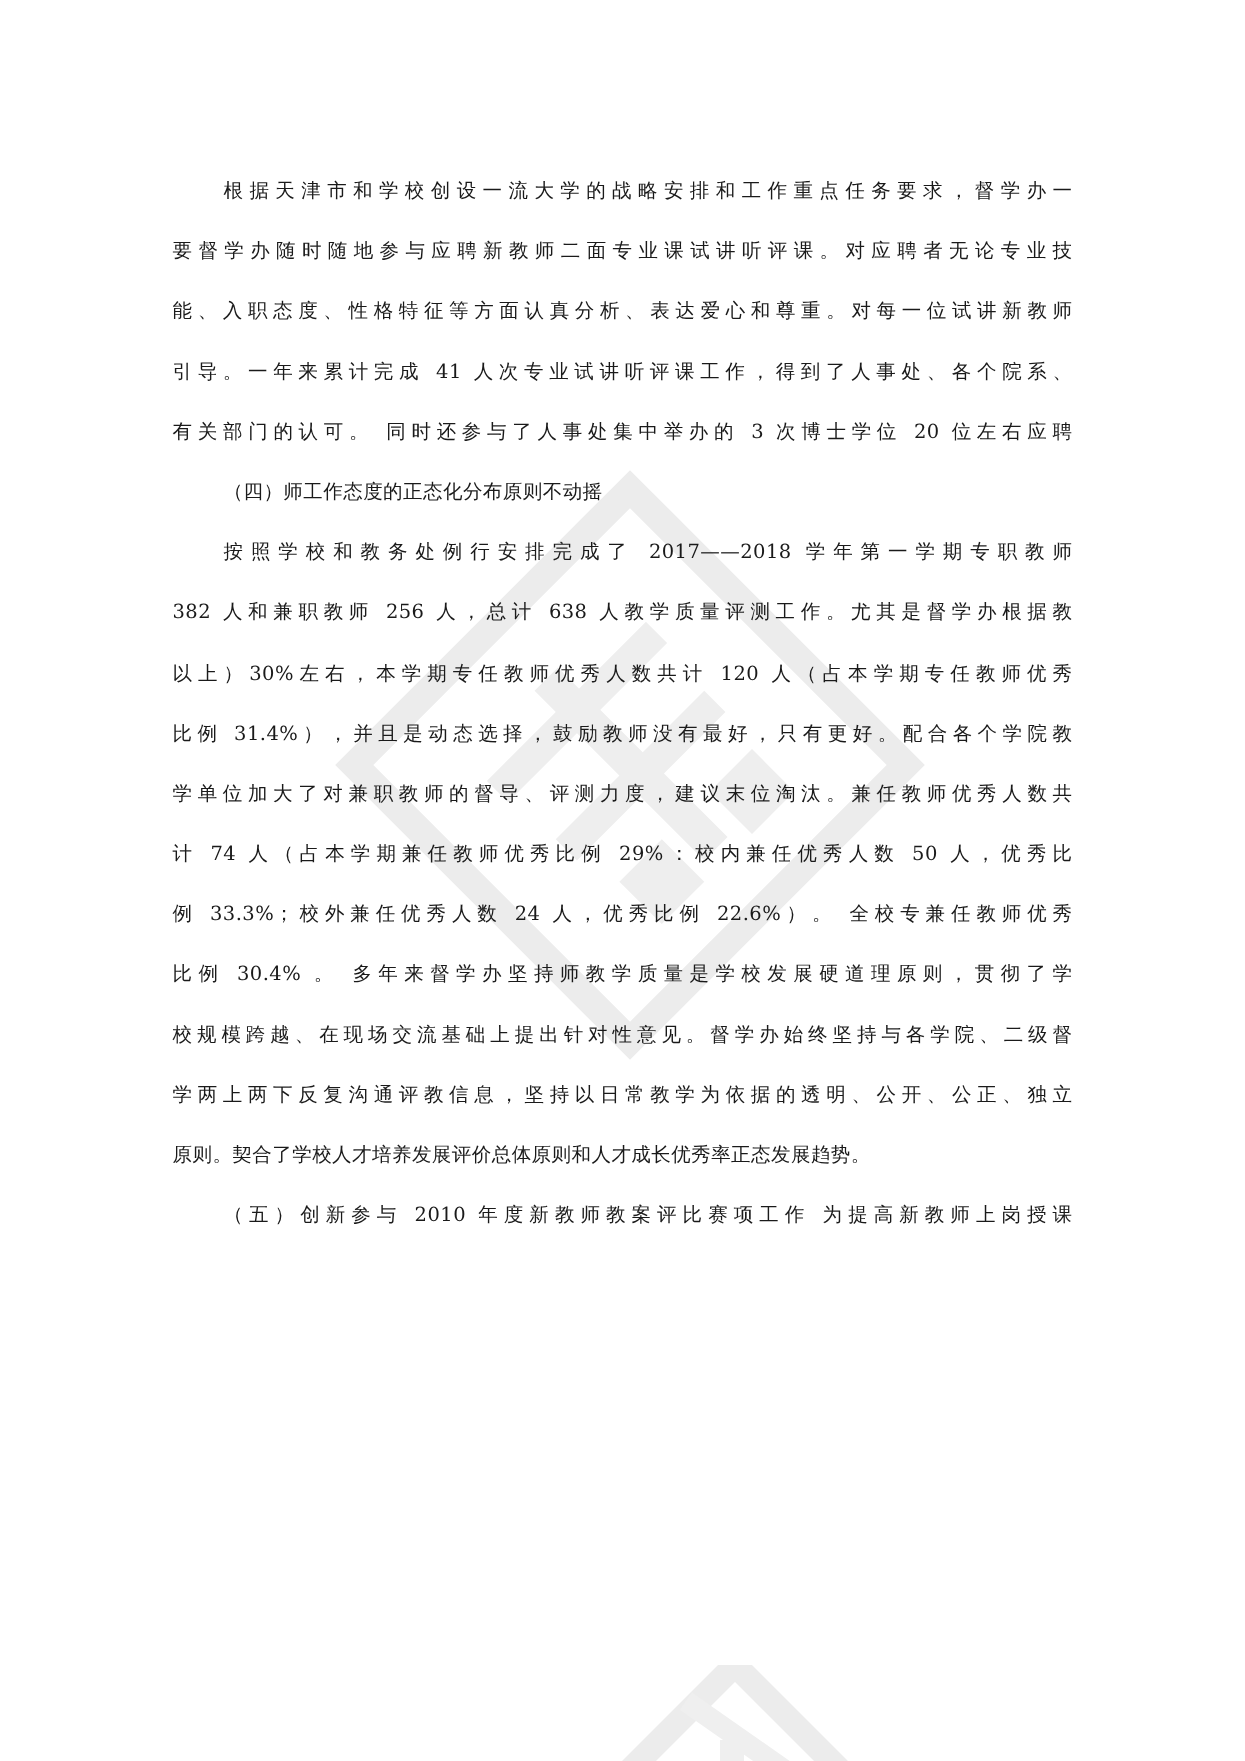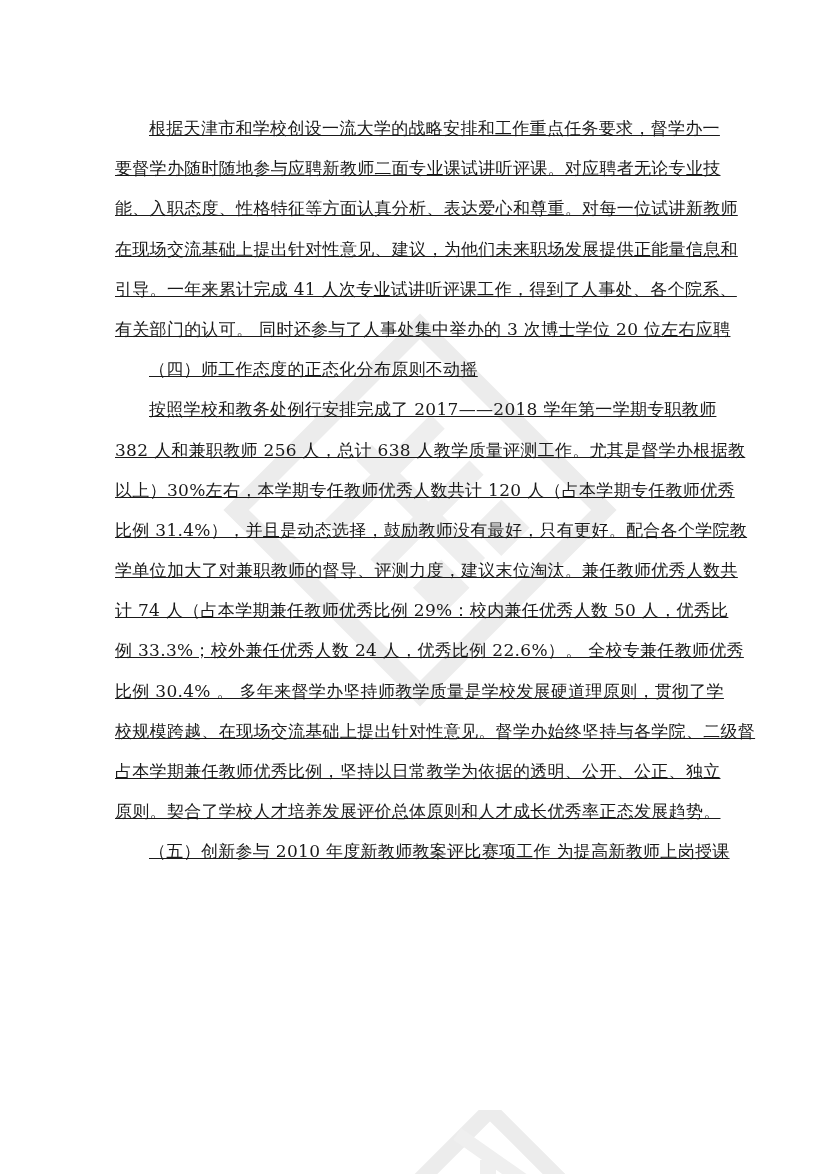--- a/index.html
+++ b/index.html
@@ -42,26 +42,25 @@
     .content {
       position: absolute;
       left: 115px;
       top: 108px;
       width: 600px;
       z-index: 1;
     }
     .line {
       height: 40.2px;
       line-height: 40.2px;
-      font-size: 17px;
+      font-size: 13px;
       white-space: nowrap;
       letter-spacing: 0.3px;
       text-align: justify;
       text-align-last: justify;
-      text-decoration: underline;
     }
     .line.last {
       text-align-last: left;
     }
     .line.indent {
       padding-left: 34px;
     }
     .line.heading {
       padding-left: 34px;
       text-align-last: left;
@@ -92,37 +91,36 @@
       <rect x="100" y="50" width="16" height="60"></rect>
     </g>
   </svg>
 
   <div class="content">
 
     <div>
       <div class="line indent">根据天津市和学校创设一流大学的战略安排和工作重点任务要求，督学办一</div>
       <div class="line">要督学办随时随地参与应聘新教师二面专业课试讲听评课。对应聘者无论专业技</div>
       <div class="line">能、入职态度、性格特征等方面认真分析、表达爱心和尊重。对每一位试讲新教师</div>
-      <div class="line">在现场交流基础上提出针对性意见、建议，为他们未来职场发展提供正能量信息和</div>
       <div class="line">引导。一年来累计完成 41 人次专业试讲听评课工作，得到了人事处、各个院系、</div>
       <div class="line">有关部门的认可。 同时还参与了人事处集中举办的 3 次博士学位 20 位左右应聘</div>
     </div>
 
     <div class="line heading">（四）师工作态度的正态化分布原则不动摇</div>
 
     <div>
       <div class="line indent">按照学校和教务处例行安排完成了 2017——2018 学年第一学期专职教师</div>
       <div class="line">382 人和兼职教师 256 人，总计 638 人教学质量评测工作。尤其是督学办根据教</div>
       <div class="line">以上）30%左右，本学期专任教师优秀人数共计 120 人（占本学期专任教师优秀</div>
       <div class="line">比例 31.4%），并且是动态选择，鼓励教师没有最好，只有更好。配合各个学院教</div>
       <div class="line">学单位加大了对兼职教师的督导、评测力度，建议末位淘汰。兼任教师优秀人数共</div>
       <div class="line">计 74 人（占本学期兼任教师优秀比例 29%：校内兼任优秀人数 50 人，优秀比</div>
       <div class="line">例 33.3%；校外兼任优秀人数 24 人，优秀比例 22.6%）。 全校专兼任教师优秀</div>
       <div class="line">比例 30.4% 。 多年来督学办坚持师教学质量是学校发展硬道理原则，贯彻了学</div>
       <div class="line">校规模跨越、在现场交流基础上提出针对性意见。督学办始终坚持与各学院、二级督</div>
-      <div class="line">占本学期兼任教师优秀比例，坚持以日常教学为依据的透明、公开、公正、独立</div>
+      <div class="line">学两上两下反复沟通评教信息，坚持以日常教学为依据的透明、公开、公正、独立</div>
       <div class="line last">原则。契合了学校人才培养发展评价总体原则和人才成长优秀率正态发展趋势。</div>
     </div>
 
     <div class="line indent">（五）创新参与 2010 年度新教师教案评比赛项工作 为提高新教师上岗授课</div>
 
   </div>
 </div>
 
 </body></html>

